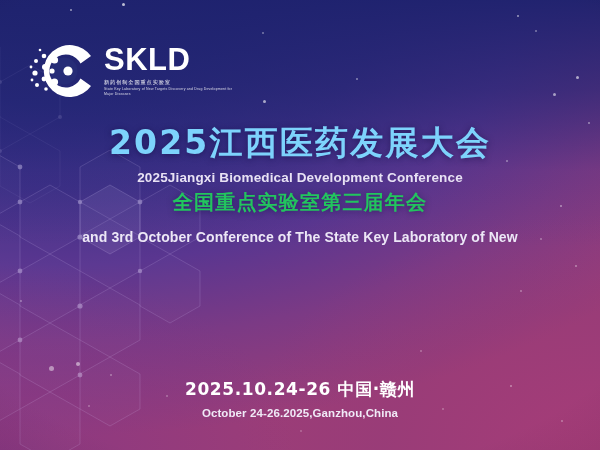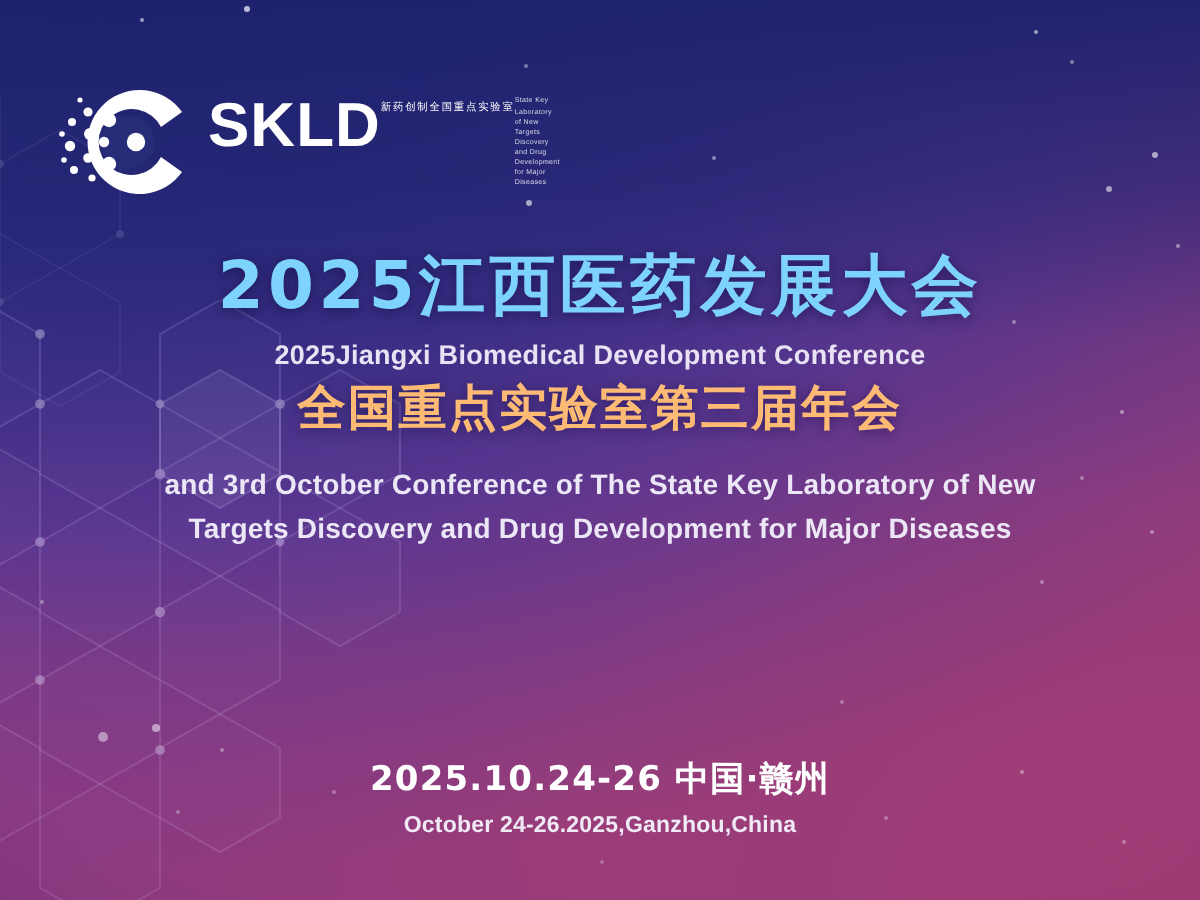--- a/index.html
+++ b/index.html
@@ -83,21 +83,21 @@
     top: 33px;
     width: 215px;
     height: 75px;
     display: flex;
     align-items: center;
   }
   .logo-mark { width: 72px; height: 72px; flex: 0 0 72px; }
   .logo-text {
     margin-left: 4px;
     display: flex;
-    flex-direction: row;
+    flex-direction: column;
     justify-content: center;
   }
   .logo-skld {
     color: #ffffff;
     font-size: 31px;
     font-weight: bold;
     letter-spacing: 0.5px;
     line-height: 1;
     font-family: "Liberation Sans", "DejaVu Sans", sans-serif;
   }
@@ -149,22 +149,22 @@
     color: #ffffff;
     font-size: 28px;
     font-weight: bold;
     letter-spacing: 1.2px;
     line-height: 1.30;
     margin-top: 14px;
     text-shadow: 0 1px 6px rgba(18,10,60,0.5);
     font-family: "DejaVu Sans", sans-serif;
   }
   .t-cn-3 {
-    color: #fdba74;
-    font-size: 24px;
+    color: #22c55e;
+    font-size: 20px;
     font-weight: bold;
     letter-spacing: 1.2px;
     line-height: 1.30;
     margin-top: 4px;
     text-shadow: 0 1px 6px rgba(18,10,60,0.5);
     font-family: "DejaVu Sans", sans-serif;
   }
   .t-en-2 {
     color: #ece7f6;
     font-size: 14px;
@@ -328,21 +328,20 @@
       <span class="logo-en">State Key Laboratory of New Targets Discovery and Drug Development for Major Diseases</span>
     </span>
   </div>
 
   <div class="titles">
     <div class="t-cn-1">2025江西医药发展大会</div>
     <div class="t-en-1">2025Jiangxi Biomedical Development Conference</div>
     <div class="t-cn-3">全国重点实验室第三届年会</div>
     <div class="t-en-2">
       <div>and 3rd October Conference of  The State Key Laboratory of New</div>
-      <div>Targets Discovery and Drug Development for Major Diseases</div>
     </div>
   </div>
 
   <div class="footer">
     <div class="f-cn">2025.10.24-26 中国·赣州</div>
     <div class="f-en">October 24-26.2025,Ganzhou,China</div>
   </div>
 
 </div>
 

